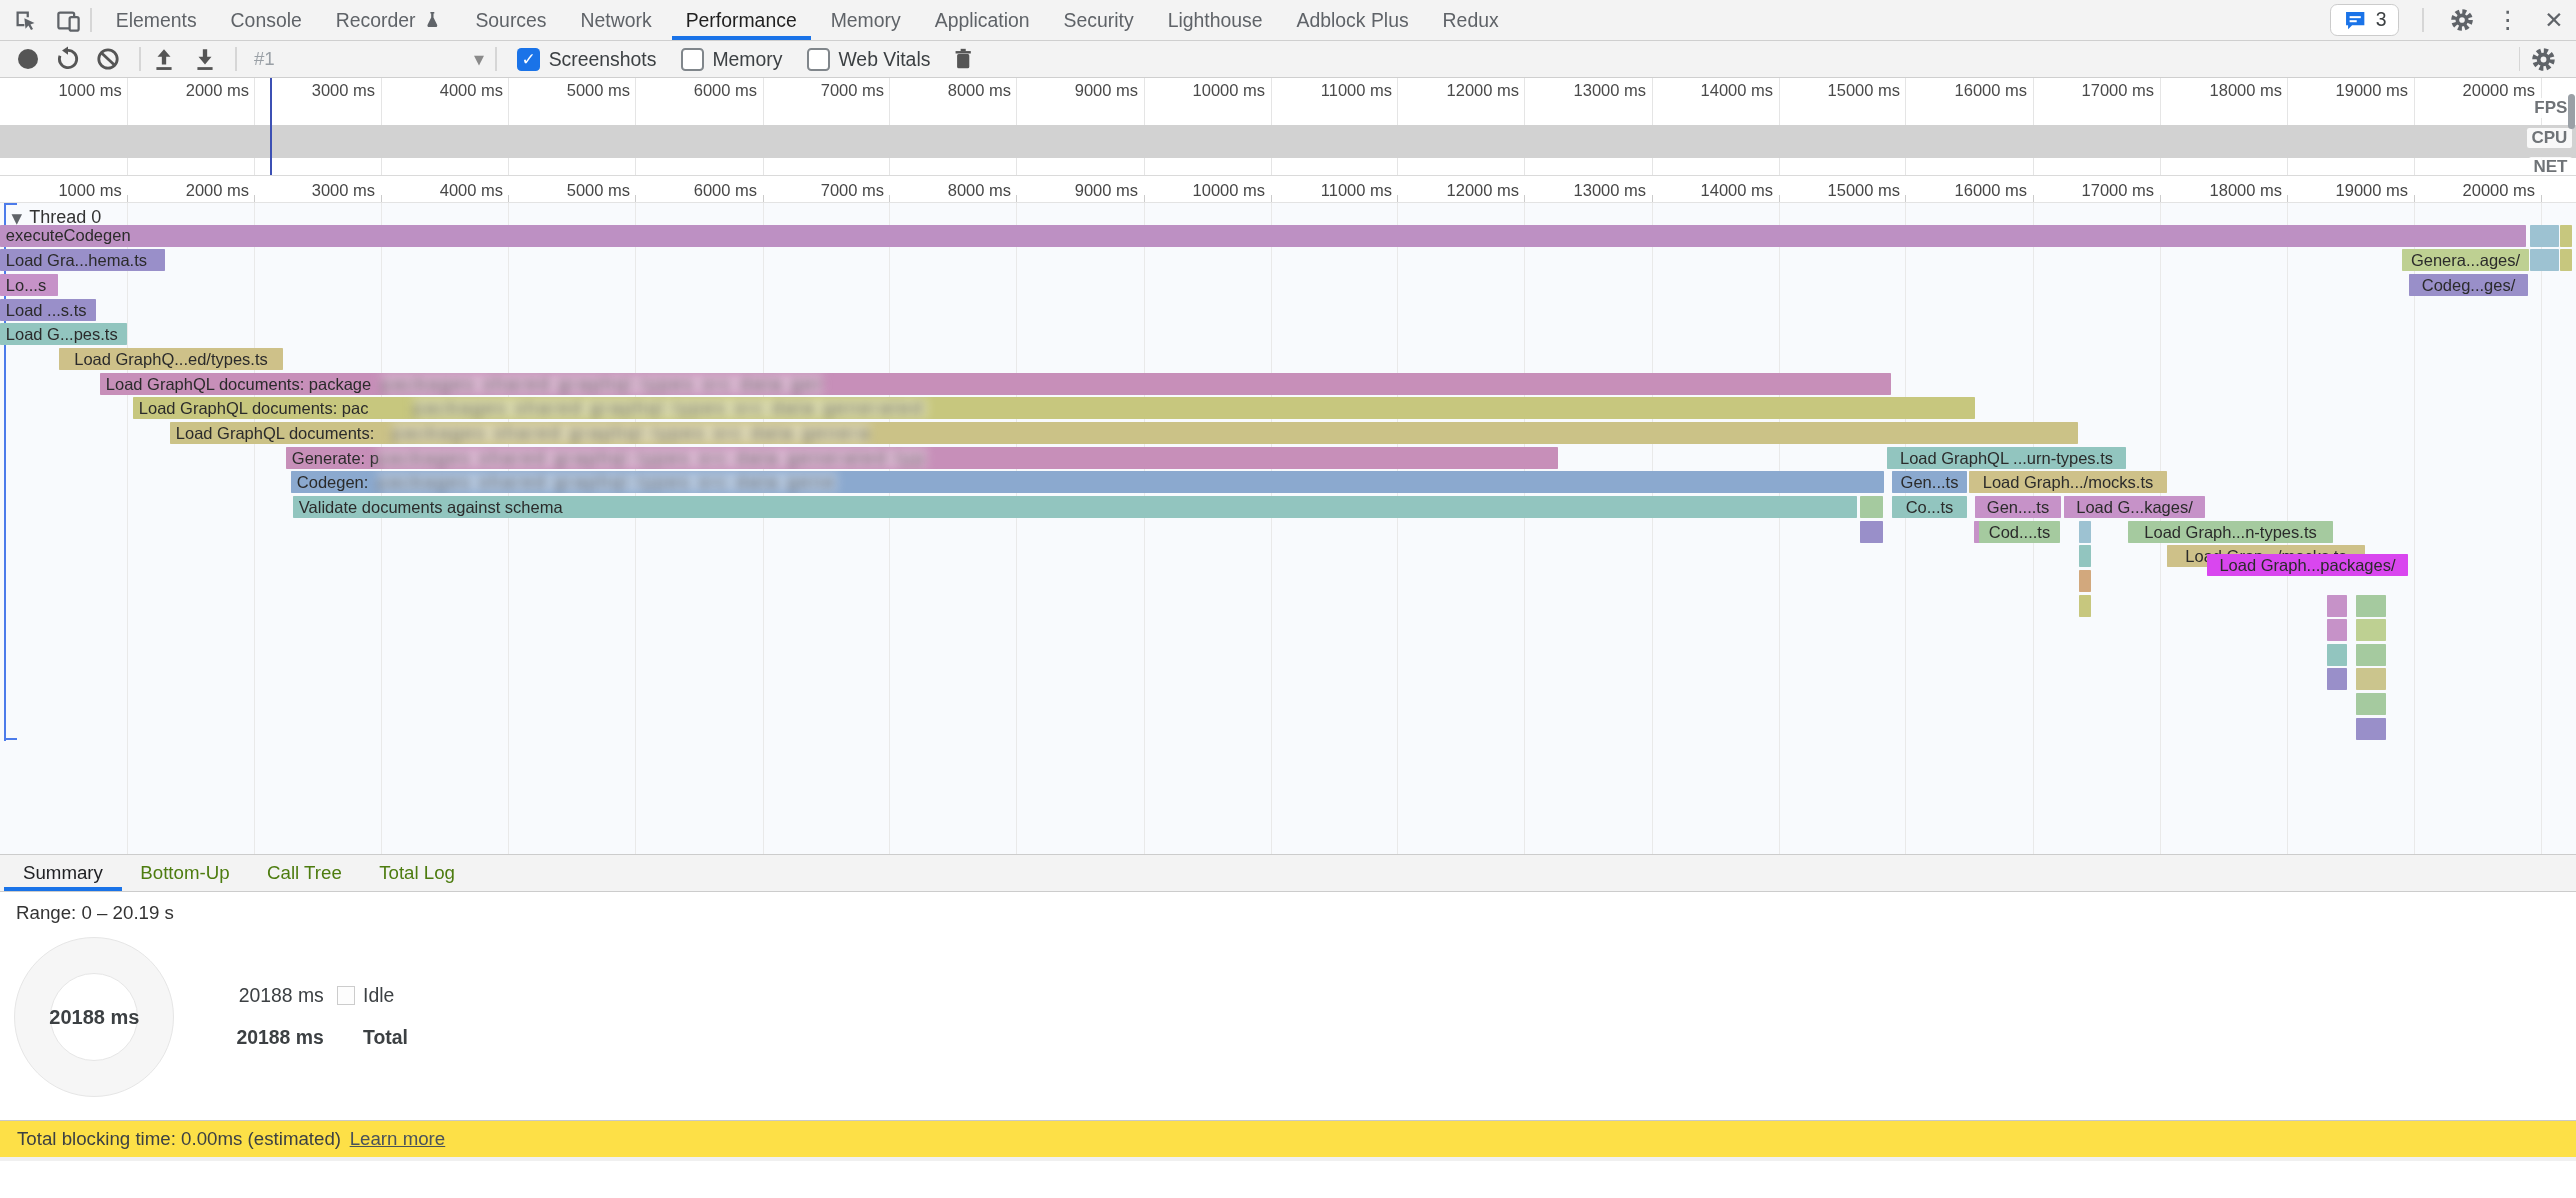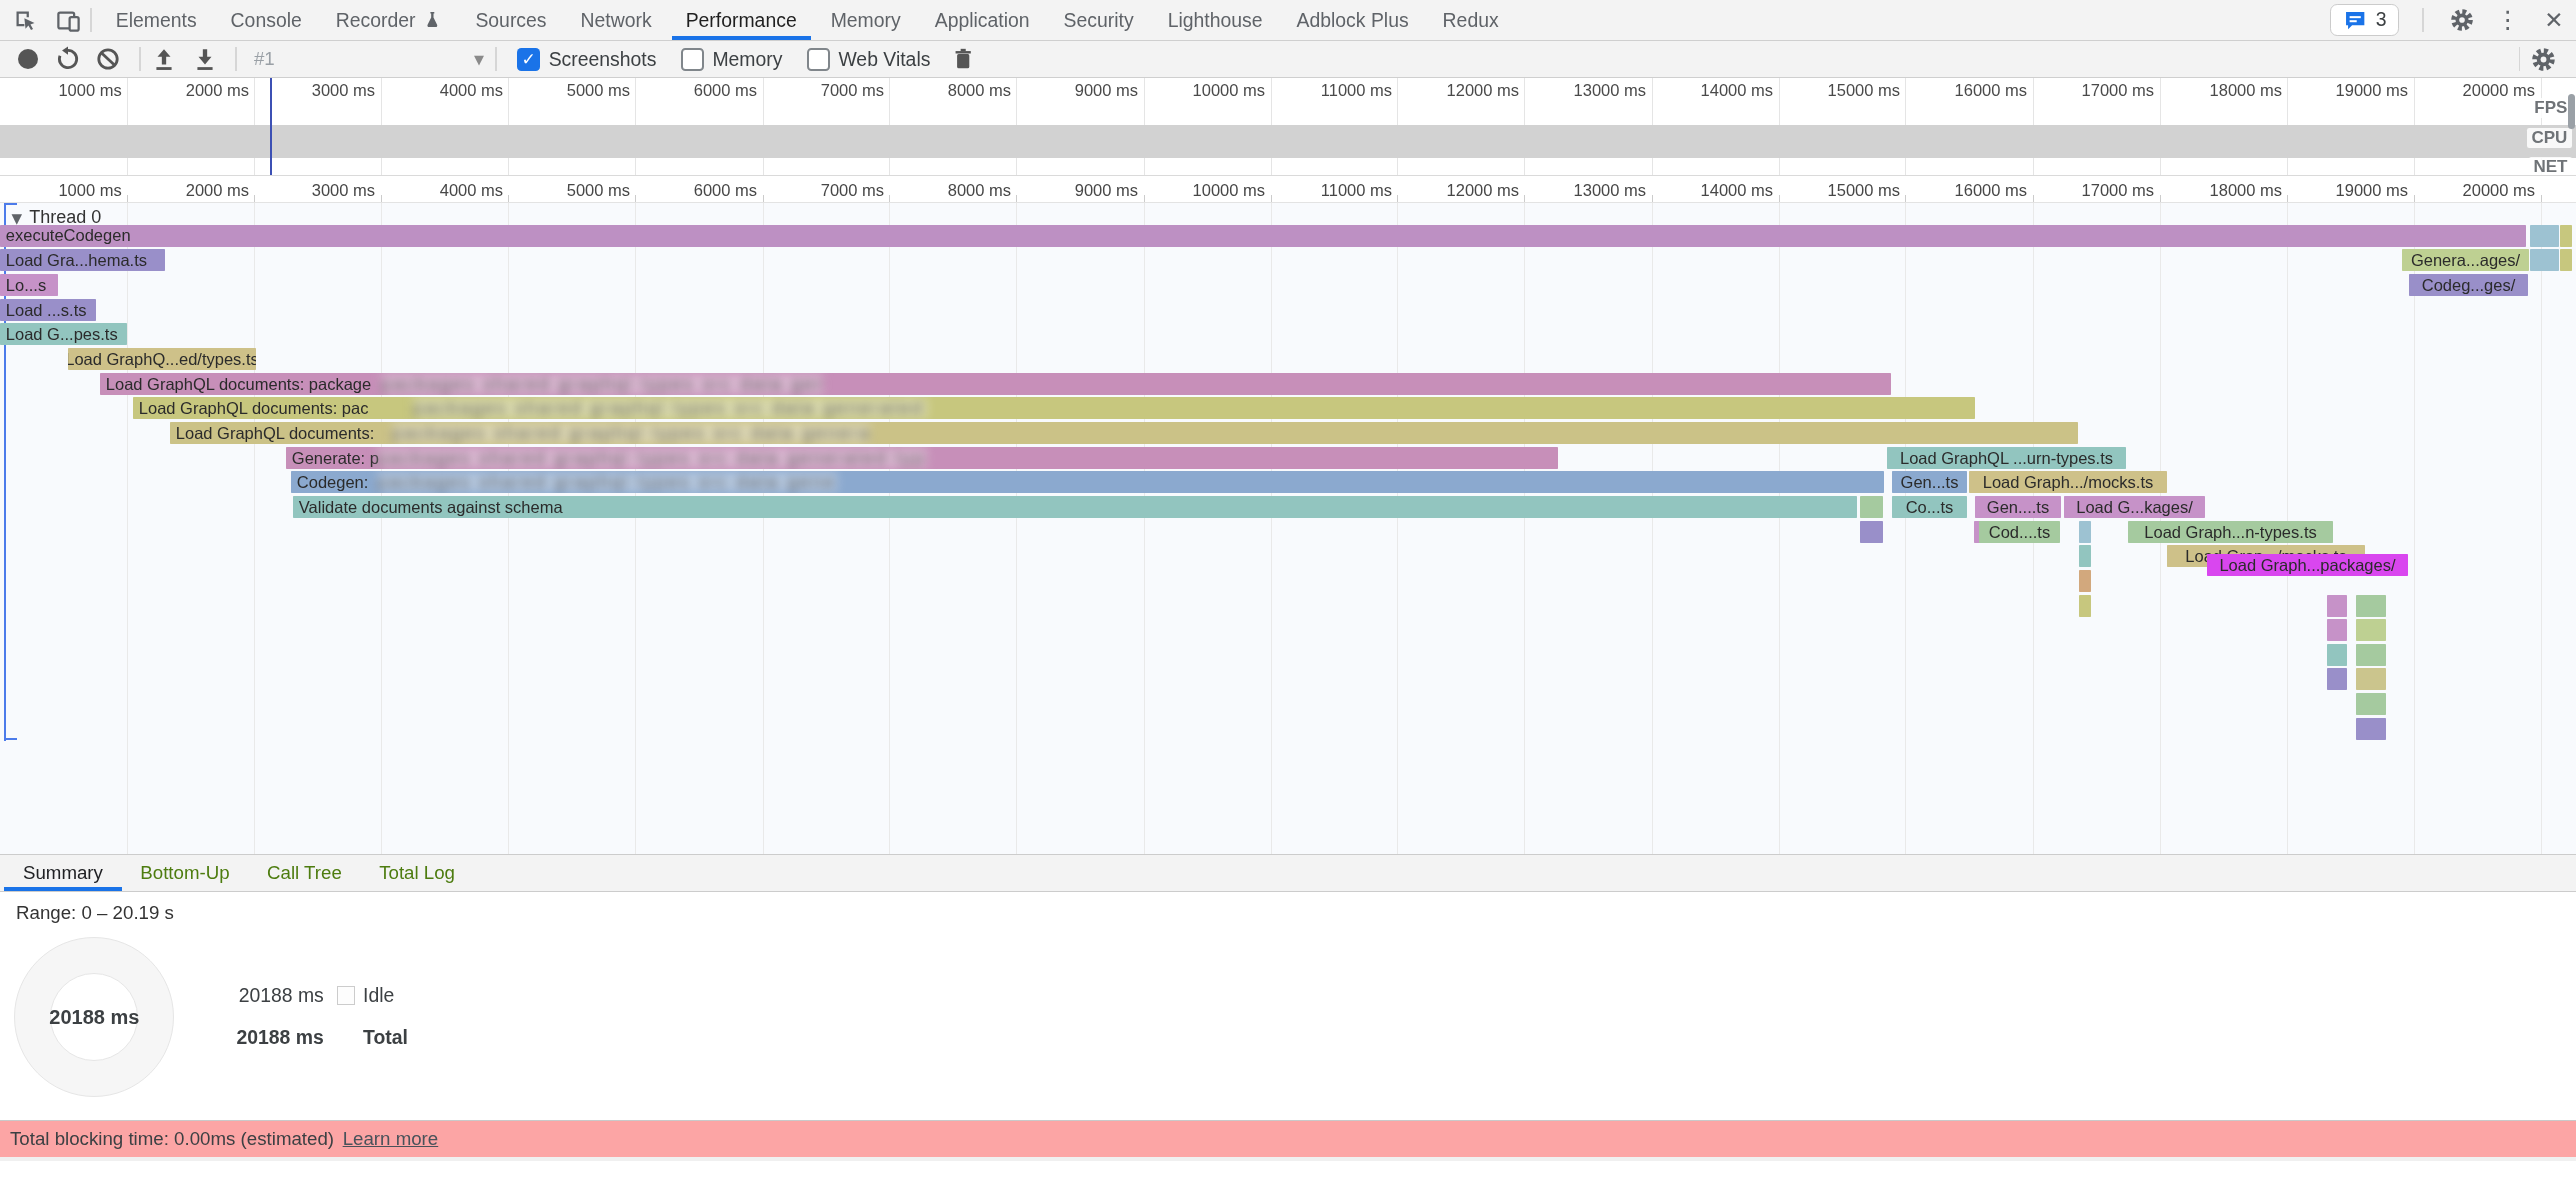--- a/index.html
+++ b/index.html
@@ -91,22 +91,22 @@
   .donut-center { position:absolute; inset:0; display:flex; align-items:center; justify-content:center;
                   font-size:20px; font-weight:bold; color:#3c4043; }
   .legend { position:absolute; left:216px; top:92px; display:grid; grid-template-columns:115px 32px auto;
             grid-row-gap:18.7px; align-items:center; font-size:19.4px; color:#3c4043; }
   .legend .val { text-align:right; padding-right:7.2px; }
   .legend .bold { font-weight:bold; }
   .swatch { width:18.7px; height:18.7px; border:1.4px solid #ccc; background:#fdfdfd; margin-left:5.8px; }
   .hstrip { position:absolute; top:1124px; left:0; right:0; height:37px; background:#f0f0f0; border-top:1.4px solid #d9d9d9; }
 
   
-  .footer { position:absolute; top:1120px; left:0; right:0; height:37px; background:#fca5a5;
-            border-top:1.4px solid #c9c9c9; display:flex; align-items:center; padding-left:10px;
+  .footer { position:absolute; top:1120px; left:0; right:0; height:37px; background:#fde047;
+            border-top:1.4px solid #c9c9c9; display:flex; align-items:center; padding-left:17px;
             font-size:18.7px; color:#3c4043; gap:8.6px; }
   .footer a { color:#49525a; text-decoration:underline; }
 
   svg { display:block; }
 </style>
 </head>
 <body>
 
 <div class="tabbar">
   <div class="tabbar-left-icons">
@@ -406,21 +406,21 @@
       </div>
       <div class="bar center" style="left: 2409px; width: 119px; top: 71px; height: 22px; background: rgb(153, 143, 201);">
         <span>Codeg...ges/</span>
       </div>
       <div class="bar" style="left: 0px; width: 96px; top: 96px; height: 22px; background: rgb(153, 143, 201);">
         <span>Load ...s.ts</span>
       </div>
       <div class="bar" style="left: 0px; width: 127px; top: 120px; height: 22px; background: rgb(146, 197, 191);">
         <span>Load G...pes.ts</span>
       </div>
-      <div class="bar center" style="left: 68px; width: 188px; top: 145px; height: 22px; background: rgb(206, 193, 137);">
+      <div class="bar center" style="left: 59px; width: 224px; top: 145px; height: 22px; background: rgb(206, 193, 137);">
         <span>Load GraphQ...ed/types.ts</span>
       </div>
       <div class="bar" style="left: 100px; width: 1791px; top: 170px; height: 22px; background: rgb(199, 143, 185);">
         <span>Load GraphQL documents: package</span>
         <span class="redacted" style="left: 281px; width: 442px;">packages shared graphql types src data generated types schema mocks packages generated</span>
       </div>
       <div class="bar" style="left: 133px; width: 1842px; top: 194px; height: 22px; background: rgb(199, 199, 126);">
         <span>Load GraphQL documents: pac</span>
         <span class="redacted" style="left: 280px; width: 514px;">packages shared graphql types src data generated types schema mocks packages generated</span>
       </div>

